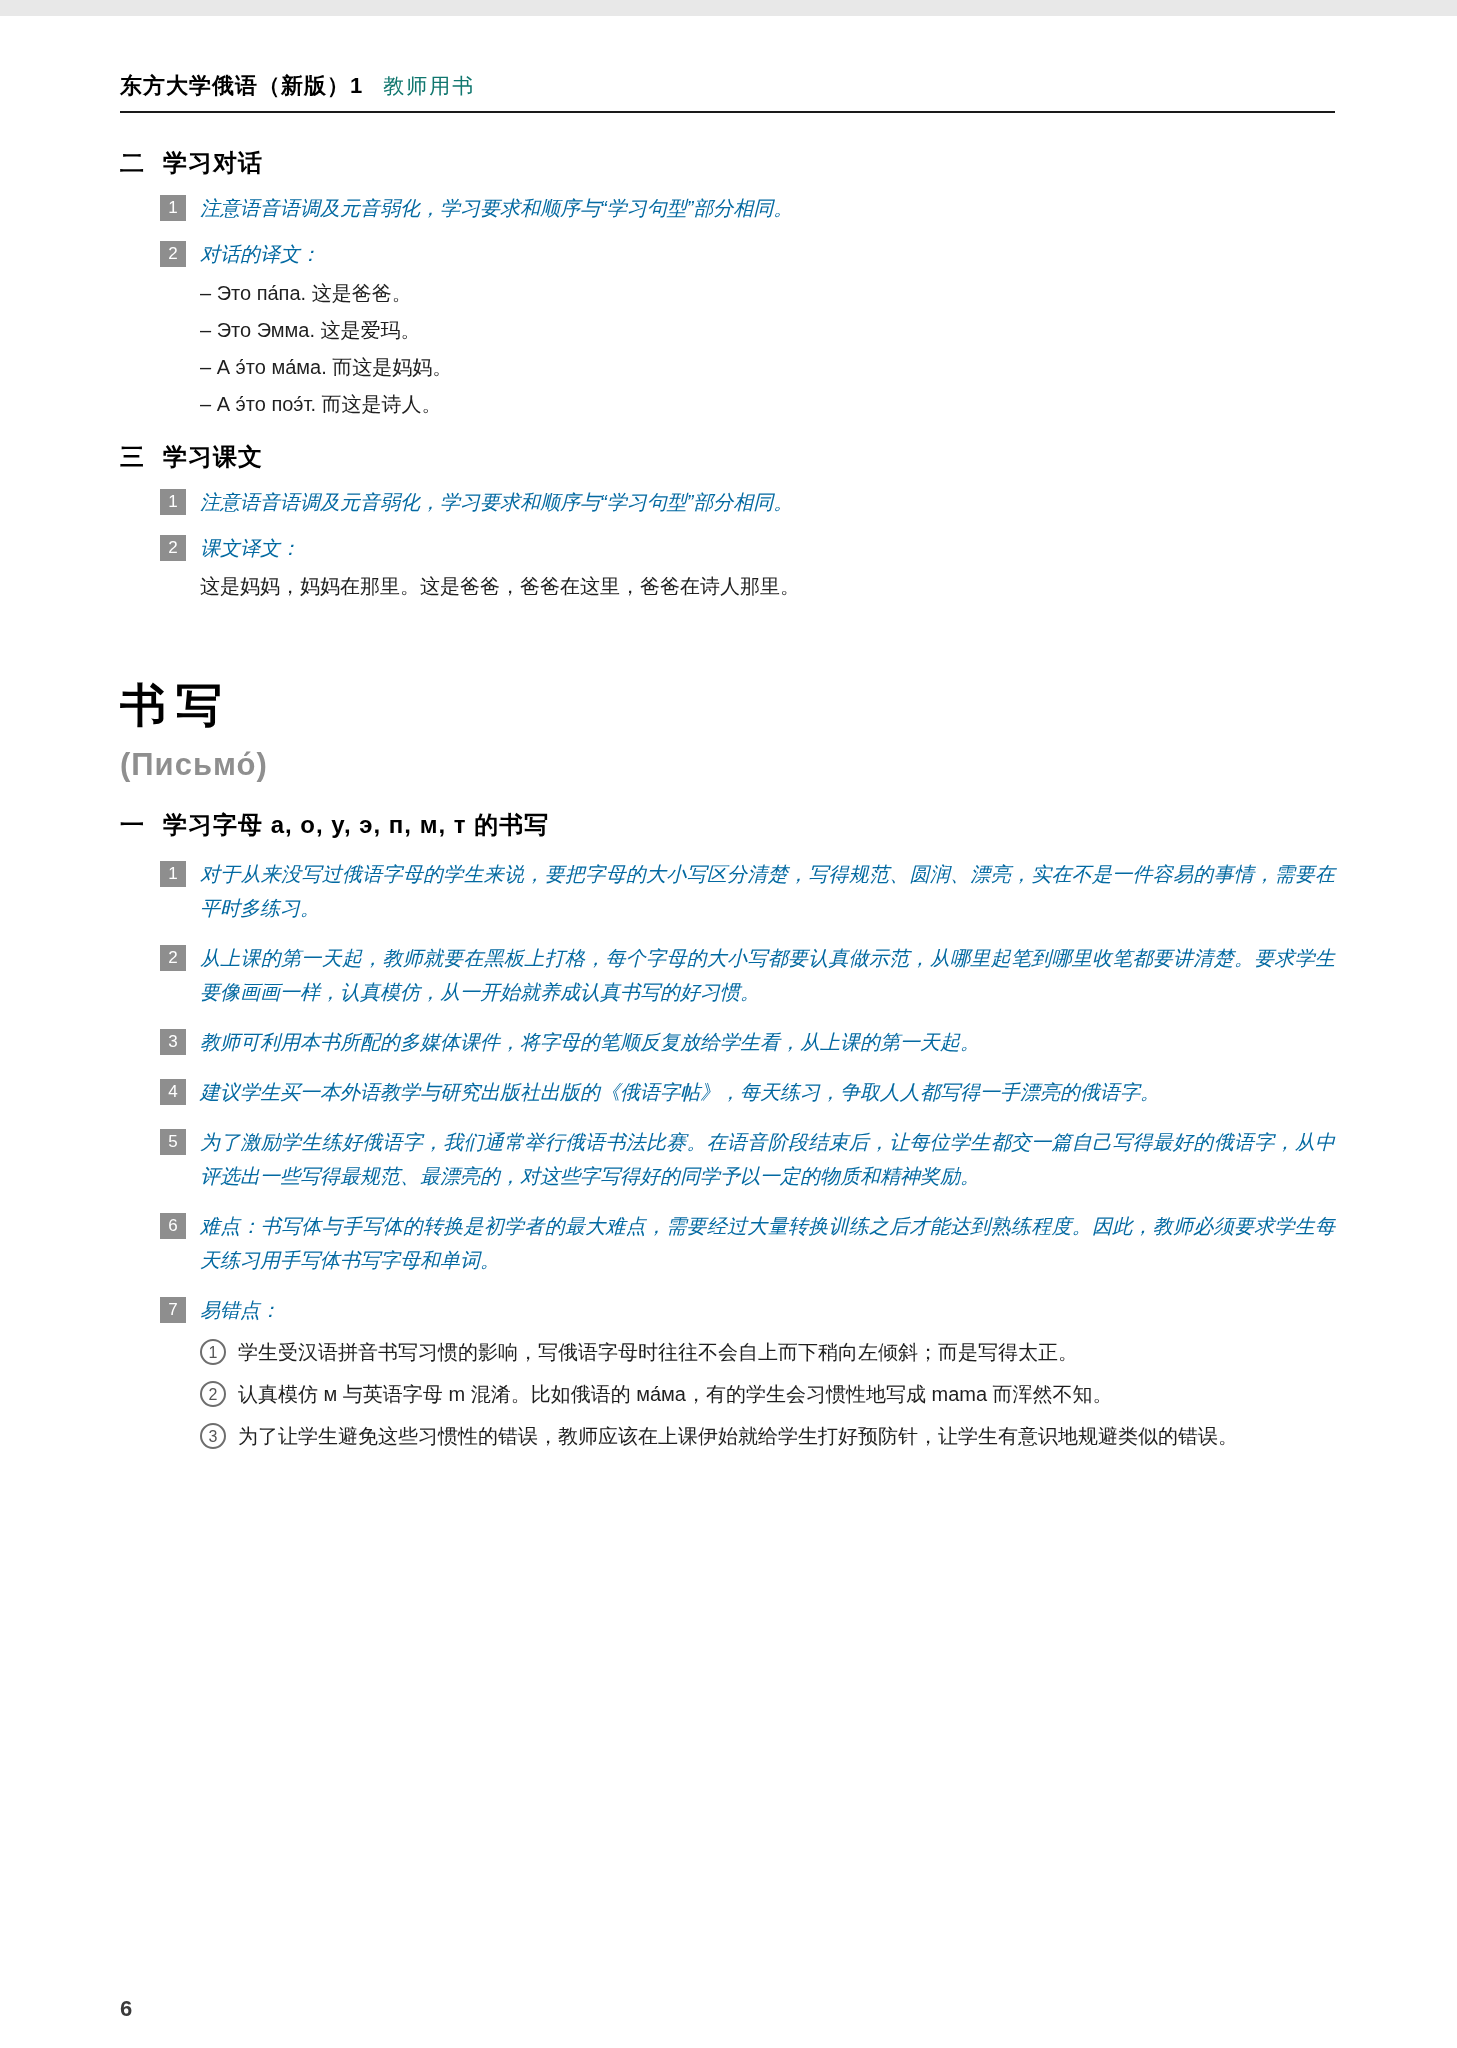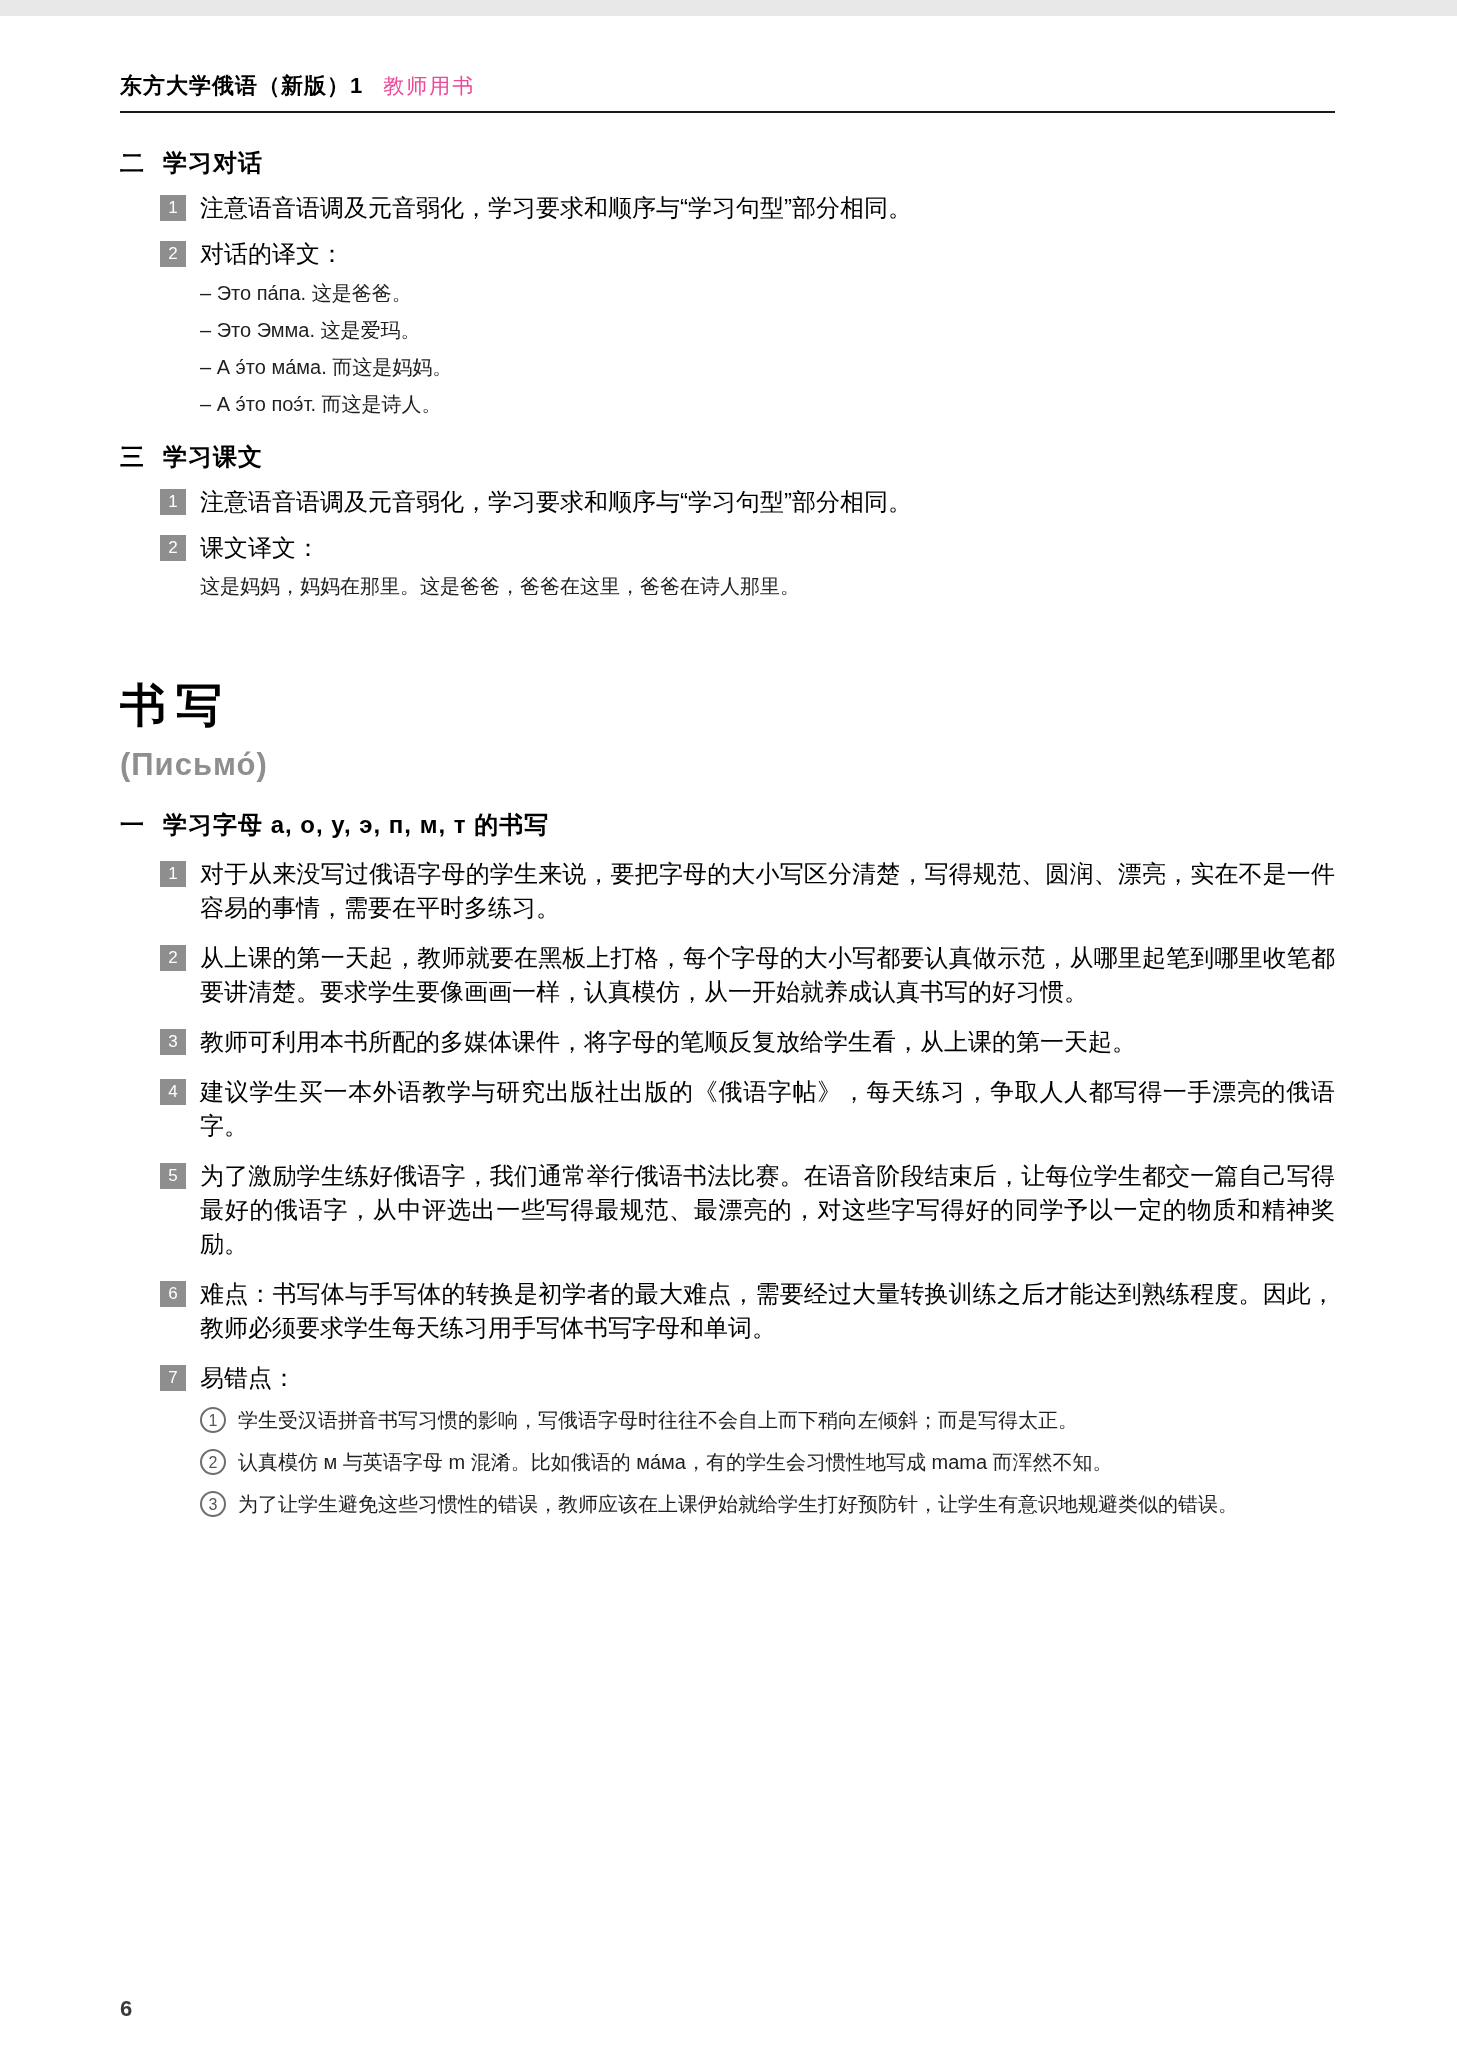--- a/index.html
+++ b/index.html
@@ -28,21 +28,21 @@
     border-bottom: 2px solid #1a1a1a;
   }
   .running-head .book-title {
     font-size: 22px;
     font-weight: bold;
     color: #000;
     letter-spacing: 1px;
   }
   .running-head .book-subtitle {
     font-size: 21px;
-    color: #ec4899;
+    color: #0f766e;
     margin-left: 20px;
     letter-spacing: 2px;
   }
   
   .sec-heading {
     display: flex;
     align-items: baseline;
     font-size: 24px;
     font-weight: bold;
     color: #000;
@@ -64,24 +64,25 @@
     height: 26px;
     margin: 4px 14px 0 40px;
     background: #8e8e8e;
     color: #ffffff;
     font-size: 17px;
     line-height: 26px;
     text-align: center;
   }
   .item .item-text {
     flex: 1 1 auto;
-    font-size: 24px;
+    font-size: 20px;
     line-height: 34px;
     text-align: justify;
-    color: #000000;
+    color: #0369a1;
+    font-style: italic;
   }
   
   .dialogue {
     margin-top: 4px;
     padding-left: 80px;
   }
   .dialogue .dline {
     font-size: 20px;
     line-height: 37px;
     color: #1f1f1f;

